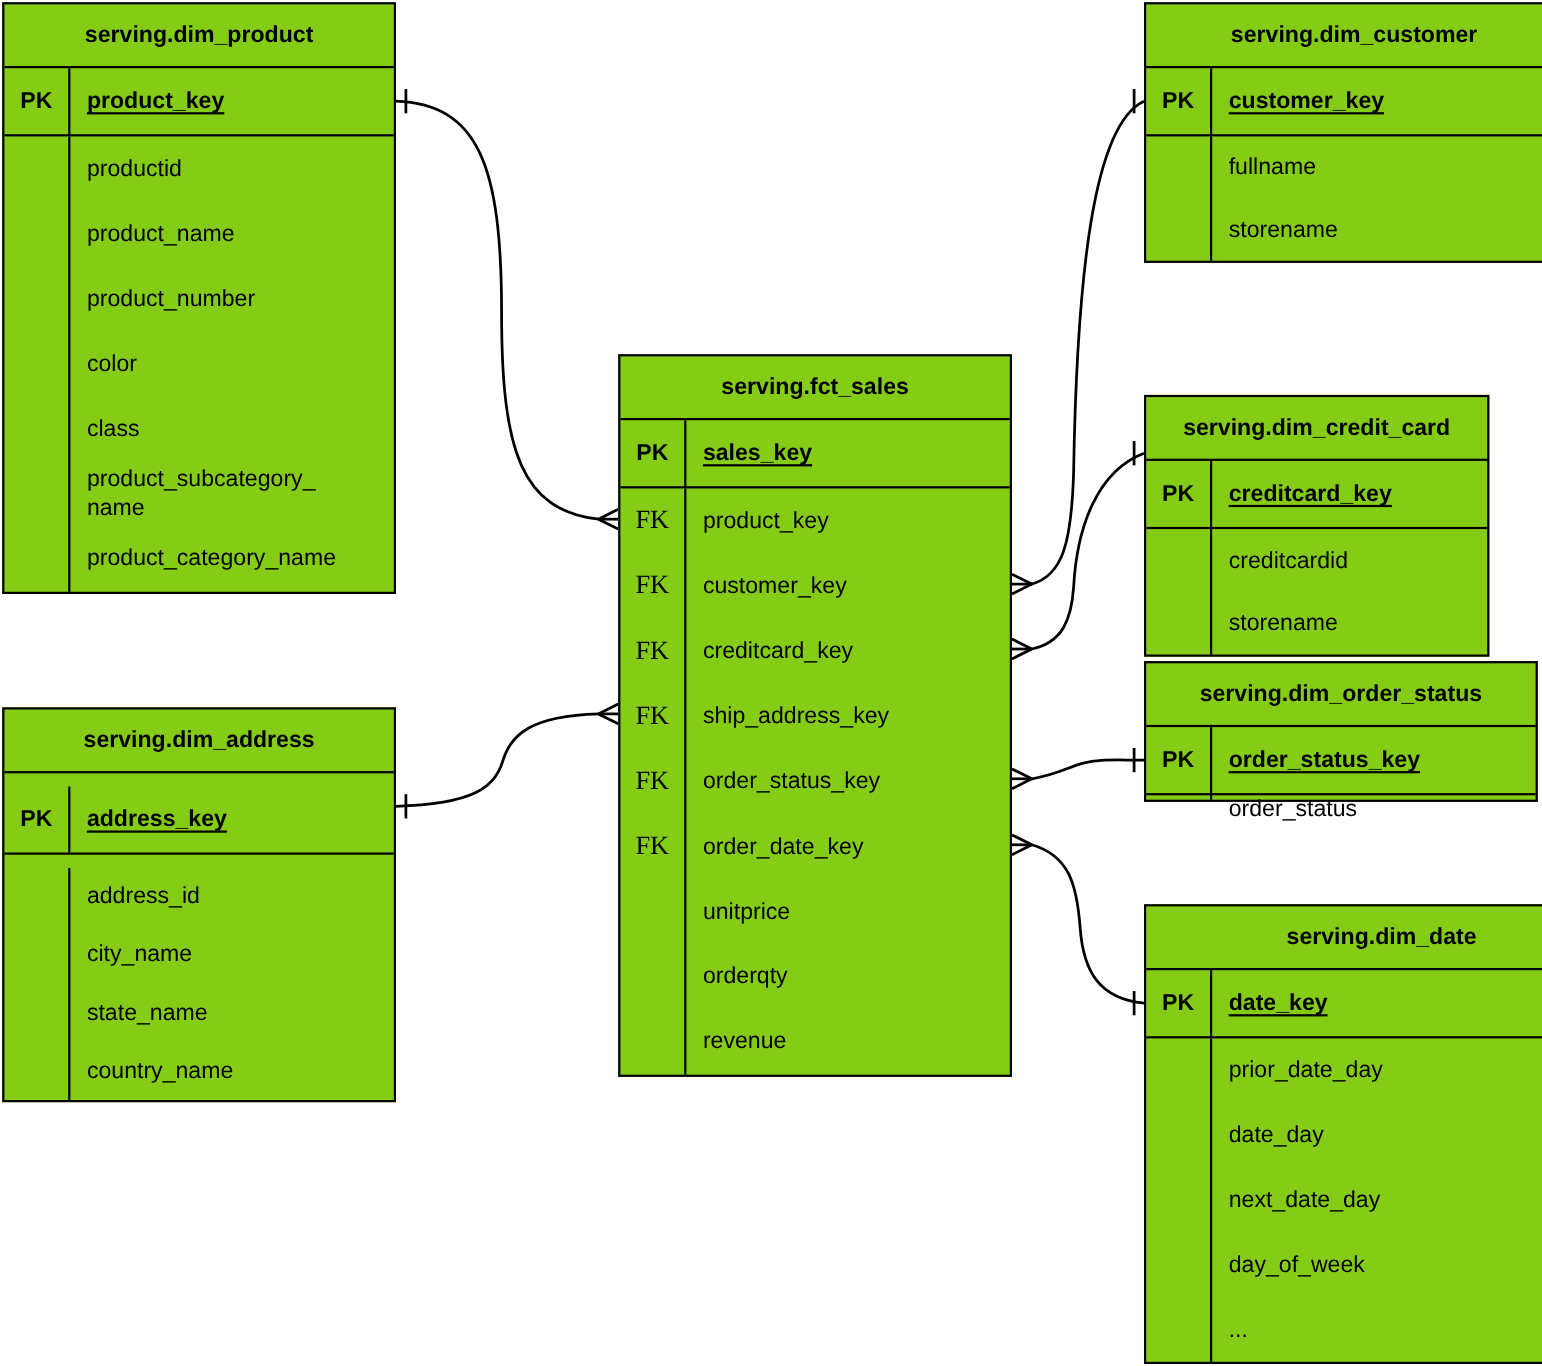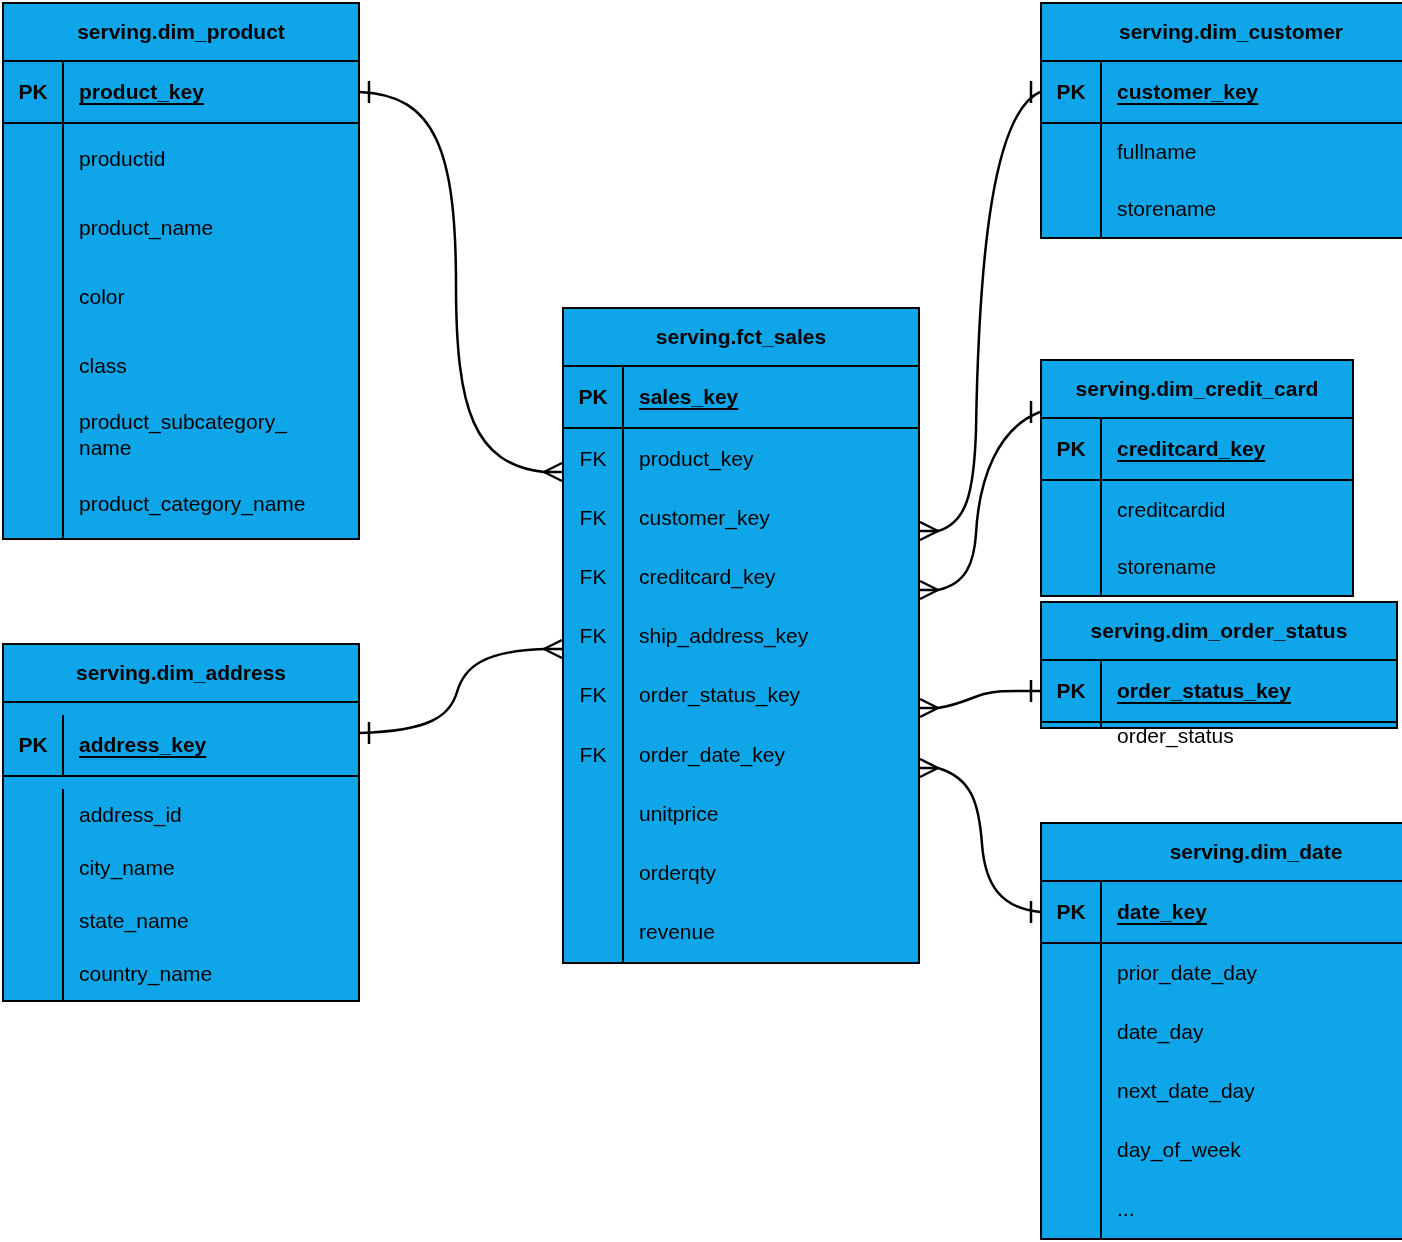--- a/index.html
+++ b/index.html
@@ -9,31 +9,31 @@
     position: relative;
     font-family: "Liberation Sans", "DejaVu Sans", sans-serif;
     color: #000;
     overflow: hidden;
   }
   #connectors {
     position: absolute; left: 0; top: 0; z-index: 0;
   }
   .tbl {
     position: absolute;
-    background: #0ea5e9;
+    background: #84cc16;
     border: 2.5px solid #000;
     box-sizing: border-box;
     display: flex;
     flex-direction: column;
     z-index: 1;
     justify-content: space-between;
   }
   #t0 { left: 2px;    top: 2px;   width: 358px; height: 538px; }
   #t1 { left: 2px;    top: 643px; width: 358px; height: 359px; gap: 12px; }
-  #t2 { left: 562px;  top: 307px; width: 358px; height: 657px; }
+  #t2 { left: 562px;  top: 322px; width: 358px; height: 657px; }
   #t3 { left: 1040px; top: 2px;   width: 382px; height: 237px; }
   #t4 { left: 1040px; top: 322px; width: 314px; height: 238px; margin-top: 37px; }
   #t5 { left: 1040px; top: 601px; width: 358px; height: 128px; }
   #t6 { left: 1040px; top: 822px; width: 432px; height: 418px; }
 
   .ttl {
     flex: 0 0 56px;
     border-bottom: 2.5px solid #000;
     display: flex; align-items: center; justify-content: center;
     font-weight: bold; font-size: 21px;
@@ -61,21 +61,22 @@
   .tbody { flex: 1; display: flex; min-height: 0; }
   .keycol {
     flex: 0 0 58px; width: 58px;
     border-right: 2.5px solid #000;
     display: flex; flex-direction: column;
   }
   .namecol { flex: 1; display: flex; flex-direction: column; }
   .kcell {
     flex: 1 1 0;
     display: flex; align-items: center; justify-content: center;
-    font-size: 21px;
+    font-size: 24px;
+    font-family: Liberation Serif, serif;
   }
   .ncell {
     flex: 1 1 0;
     display: flex; align-items: center;
     padding-left: 15px;
     font-size: 21px;
     white-space: pre-line;
     line-height: 26px;
   }
 </style>
@@ -139,20 +140,21 @@
         <div class="kcell"></div>
         <div class="kcell"></div>
         <div class="kcell"></div>
         <div class="kcell"></div>
         <div class="kcell"></div>
         <div class="kcell"></div>
       </div>
     <div class="namecol">
         <div class="ncell">productid</div>
         <div class="ncell">product_name</div>
+        <div class="ncell">product_number</div>
         <div class="ncell">color</div>
         <div class="ncell">class</div>
         <div class="ncell">product_subcategory_
 name</div>
         <div class="ncell">product_category_name</div>
       </div>
   </div>
 </div>
 
 <div class="tbl" id="t1">

